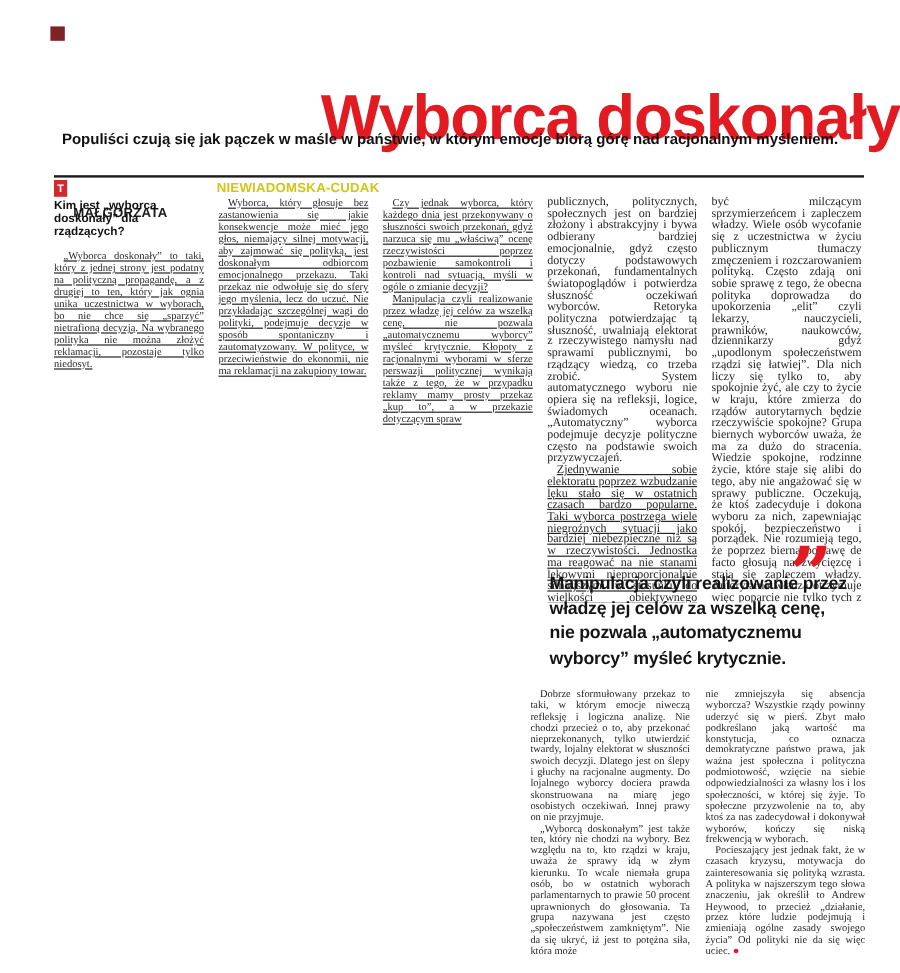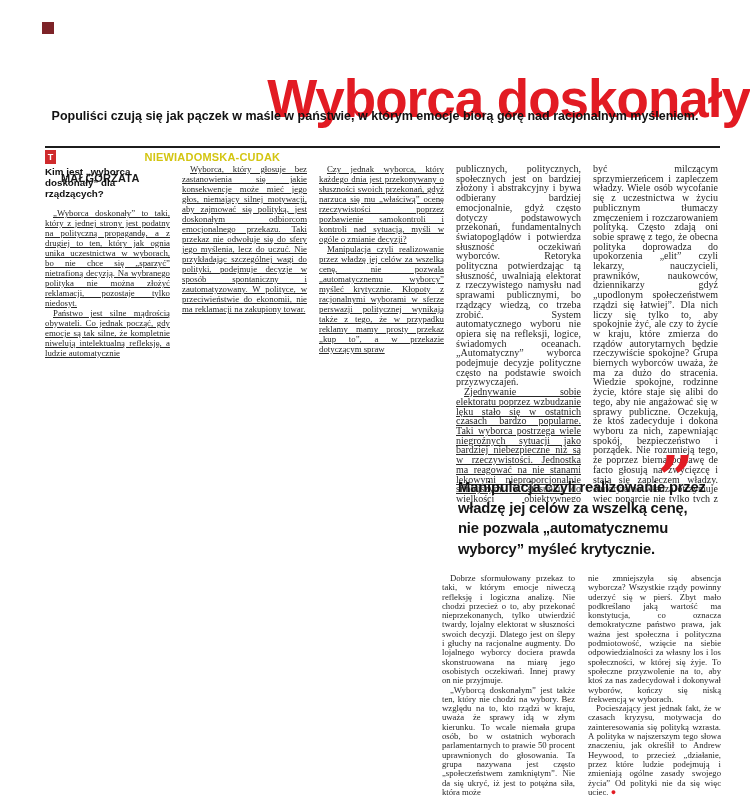--- a/index.html
+++ b/index.html
@@ -14,21 +14,21 @@
          letter-spacing:-1px;color:#e21b23;line-height:1.1;}
 
   .subtitle{position:absolute;left:20px;right:20px;top:109px;text-align:center;
             font-family:"Liberation Sans",sans-serif;font-weight:700;font-size:12.5px;color:#111;}
 
   .byline{position:absolute;left:45px;top:129px;display:flex;align-items:center;gap:5px;
           font-family:"Liberation Sans",sans-serif;font-weight:700;font-size:11px;letter-spacing:.2px;}
   .byline .logo{width:11px;height:14px;background:#cf2a2c;color:#fff;display:flex;
                 align-items:center;justify-content:center;font-size:9px;font-weight:700;}
   .byline .first{color:#1a1a1a;margin-top:43px;}
-  .byline .last{color:#d3c511;}
+  .byline .last{color:#d3c511;margin-left:36px;}
 
   .rule{position:absolute;left:45px;top:146px;width:675px;height:2px;background:#1c1c1c;}
 
   .cols{position:absolute;left:45px;top:164px;width:675px;display:flex;gap:12px;}
   .col{width:125px;font-size:8.8px;line-height:10px;text-align:justify;hyphens:auto;}
   .col.tall{font-size:10px;line-height:9.7px;max-height:338px;overflow:hidden;}
   .col h3{margin:2px 0 9px 0;font-family:"Liberation Sans",sans-serif;font-weight:700;
           font-size:9.8px;line-height:11px;color:#111;text-align:left;}
   .col p{margin:0;}
   .col p.ind{text-indent:8px;text-decoration:underline;}
@@ -62,21 +62,20 @@
     <span class="first">MAŁGORZATA</span>
     <span class="last">NIEWIADOMSKA-CUDAK</span>
   </div>
 
   <div class="rule"></div>
 
   <div class="cols">
     <div class="col">
       <h3>Kim jest „wyborca doskonały” dla rządzących?</h3>
       <p class="ind">„Wyborca doskonały” to taki, który z jednej strony jest podatny na polityczną propagandę, a z drugiej to ten, który jak ognia unika uczestnictwa w wyborach, bo nie chce się „sparzyć” nietrafioną decyzją. Na wybranego polityka nie można złożyć reklamacji, pozostaje tylko niedosyt.</p>
-      <p class="ind">Państwo jest silne mądrością obywateli. Co jednak począć, gdy emocje są tak silne, że kompletnie niwelują intelektualną refleksję, a ludzie automatycznie</p>
     </div>
     <div class="col">
       <p class="ind">Wyborca, który głosuje bez zastanowienia się jakie konsekwencje może mieć jego głos, niemający silnej motywacji, aby zajmować się polityką, jest doskonałym odbiorcom emocjonalnego przekazu. Taki przekaz nie odwołuje się do sfery jego myślenia, lecz do uczuć. Nie przykładając szczególnej wagi do polityki, podejmuje decyzje w sposób spontaniczny i zautomatyzowany. W polityce, w przeciwieństwie do ekonomii, nie ma reklamacji na zakupiony towar.</p>
     </div>
     <div class="col">
       <p class="ind">Czy jednak wyborca, który każdego dnia jest przekonywany o słuszności swoich przekonań, gdyż narzuca się mu „właściwą” ocenę rzeczywistości poprzez pozbawienie samokontroli i kontroli nad sytuacją, myśli w ogóle o zmianie decyzji?</p>
       <p class="ind">Manipulacja czyli realizowanie przez władzę jej celów za wszelką cenę, nie pozwala „automatycznemu wyborcy” myśleć krytycznie. Kłopoty z racjonalnymi wyborami w sferze perswazji politycznej wynikają także z tego, że w przypadku reklamy mamy prosty przekaz „kup to”, a w przekazie dotyczącym spraw</p>
     </div>
     <div class="col tall">
       <p>publicznych, politycznych, społecznych jest on bardziej złożony i abstrakcyjny i bywa odbierany bardziej emocjonalnie, gdyż często dotyczy podstawowych przekonań, fundamentalnych światopoglądów i potwierdza słuszność oczekiwań wyborców. Retoryka polityczna potwierdzając tą słuszność, uwalniają elektorat z rzeczywistego namysłu nad sprawami publicznymi, bo rządzący wiedzą, co trzeba zrobić. System automatycznego wyboru nie opiera się na refleksji, logice, świadomych oceanach. „Automatyczny” wyborca podejmuje decyzje polityczne często na podstawie swoich przyzwyczajeń.</p>

